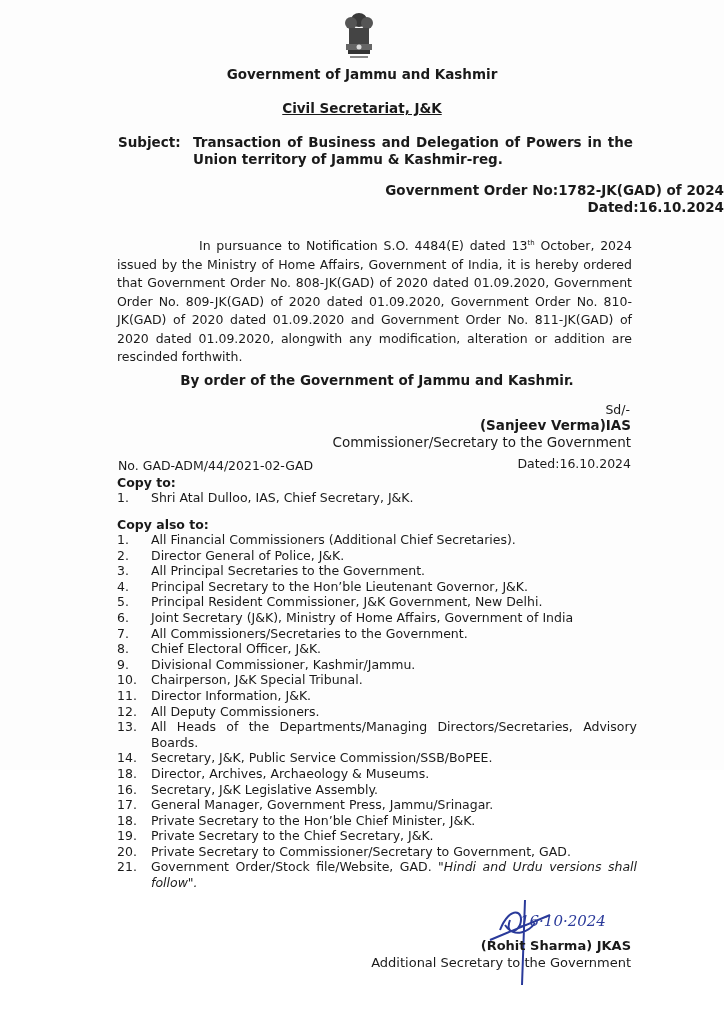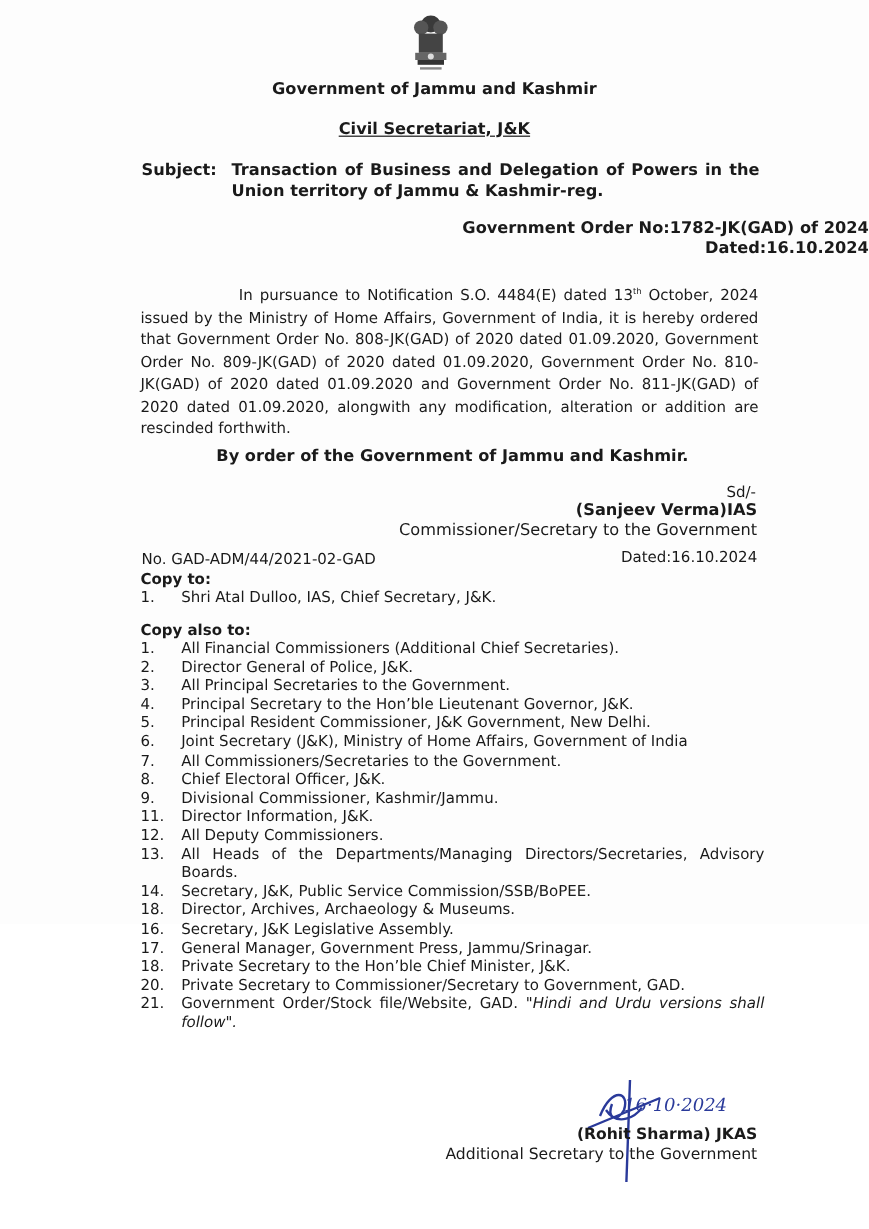--- a/index.html
+++ b/index.html
@@ -114,20 +114,24 @@
       </div>
       <div class="li">
         <span class="num">8.</span>
         <span class="t"><span>Chief Electoral Officer, J&amp;K.</span></span>
       </div>
       <div class="li">
         <span class="num">9.</span>
         <span class="t"><span>Divisional Commissioner, Kashmir/Jammu.</span></span>
       </div>
       <div class="li">
+        <span class="num">10.</span>
+        <span class="t"><span>Chairperson, J&amp;K Special Tribunal.</span></span>
+      </div>
+      <div class="li">
         <span class="num">11.</span>
         <span class="t"><span>Director Information, J&amp;K.</span></span>
       </div>
       <div class="li">
         <span class="num">12.</span>
         <span class="t"><span>All Deputy Commissioners.</span></span>
       </div>
       <div class="li">
         <span class="num">13.</span>
         <span class="t"><span>All Heads of the Departments/Managing Directors/Secretaries, Advisory Boards.</span></span>
@@ -146,20 +150,24 @@
       </div>
       <div class="li">
         <span class="num">17.</span>
         <span class="t"><span>General Manager, Government Press, Jammu/Srinagar.</span></span>
       </div>
       <div class="li">
         <span class="num">18.</span>
         <span class="t"><span>Private Secretary to the Hon’ble Chief Minister, J&amp;K.</span></span>
       </div>
       <div class="li">
+        <span class="num">19.</span>
+        <span class="t"><span>Private Secretary to the Chief Secretary, J&amp;K.</span></span>
+      </div>
+      <div class="li">
         <span class="num">20.</span>
         <span class="t"><span>Private Secretary to Commissioner/Secretary to Government, GAD.</span></span>
       </div>
       <div class="li">
         <span class="num">21.</span>
         <span class="t"><span>Government Order/Stock file/Website, GAD.</span> <i>"Hindi and Urdu versions shall follow".</i></span>
       </div>
     </div>
 
   <svg class="scribble" viewBox="0 0 80 90">

